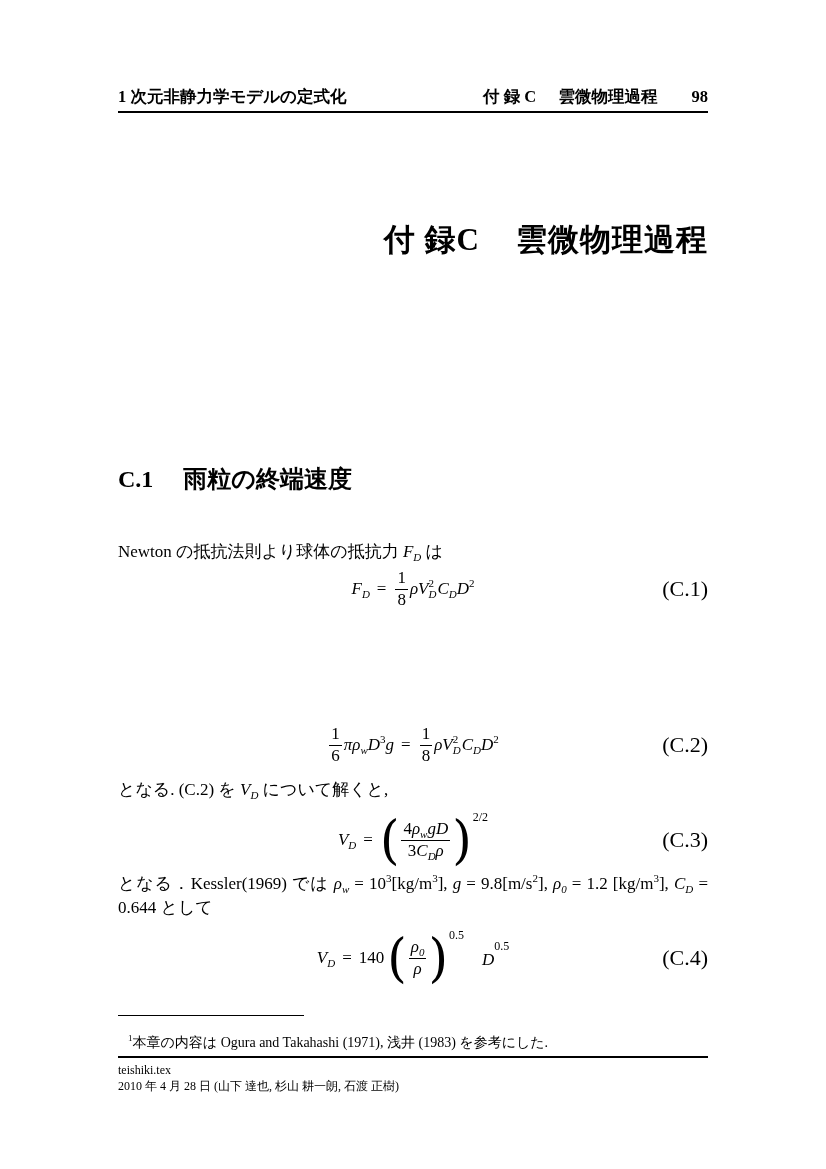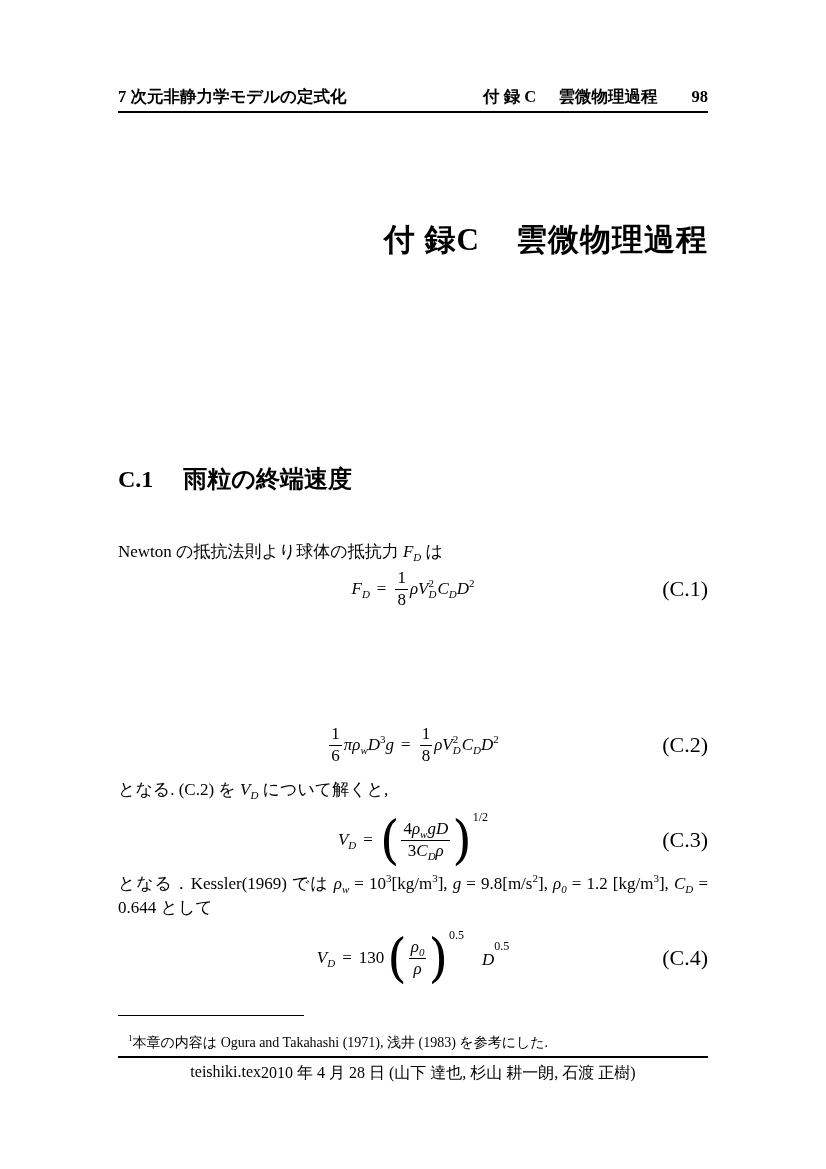--- a/index.html
+++ b/index.html
@@ -86,30 +86,31 @@
   
   .footnote-rule{top:1015px;width:186px;border-top:1.5px solid #000;height:0;}
   .footnote{top:1021px;font-size:14px;line-height:19px;text-indent:10px;margin-top:12px;}
   .footnote sup.msup{font-size:9px;}
 
   
   .footer-rule{top:1056px;border-top:2px solid #000;height:0;}
   .page-footer{
     top:1063px;
     display:flex;justify-content:center;
-    font-size:16px;
+    font-size:12px;
+    flex-direction:column;
   }
 </style>
 </head>
 <body>
 
 <div class="page">
 
   <div class="abs running-header">
-    <span class="rh-left">7 次元非静力学モデルの定式化</span>
+    <span class="rh-left">1 次元非静力学モデルの定式化</span>
     <span class="rh-right">
       <span>付 録 C</span>
       <span class="rh-mid">雲微物理過程</span>
       <span class="rh-page">98</span>
     </span>
   </div>
 
   <div class="abs chapter-heading">
     <span>付 録C</span><span class="chapter-gap"></span><span>雲微物理過程</span>
   </div>
@@ -174,32 +175,32 @@
   <div class="eqrow" id="eq-c3">
     <span class="eq">
       <span><i class="mv">V</i><sub class="msub">D</sub></span>
       <span class="rel">=</span>
       <span class="bp">(</span>
       <span class="frac">
         <span class="num"><span>4</span><i class="mv">ρ</i><sub class="msub">w</sub><i class="mv">gD</i></span>
         <span class="den"><span>3</span><i class="mv">C</i><sub class="msub">D</sub><i class="mv">ρ</i></span>
       </span>
       <span class="bp">)</span>
-      <sup class="pexp">1/2</sup>
+      <sup class="pexp">2/2</sup>
     </span>
     <span class="eqtag">(C.3)</span>
   </div>
 
   <p class="abs para" id="para-kessler">となる．Kessler(1969) では <i class="mv">ρ</i><sub class="msub">w</sub> = 10<sup class="msup">3</sup>[kg/m<sup class="msup">3</sup>], <i class="mv">g</i> = 9.8[m/s<sup class="msup">2</sup>], <i class="mv">ρ</i><sub class="msub">0</sub> = 1.2 [kg/m<sup class="msup">3</sup>], <i class="mv">C</i><sub class="msub">D</sub> = 0.644 として</p>
 
   <div class="eqrow" id="eq-c4">
     <span class="eq">
       <span><i class="mv">V</i><sub class="msub">D</sub></span>
       <span class="rel">=</span>
-      <span class="coef">130</span>
+      <span class="coef">140</span>
       <span class="bp">(</span>
       <span class="frac">
         <span class="num"><i class="mv">ρ</i><sub class="msub">0</sub></span>
         <span class="den"><i class="mv">ρ</i></span>
       </span>
       <span class="bp">)</span>
       <sup class="pexp">0.5</sup>
       <span style="margin-left:18px;"><i class="mv">D</i><sup class="dexp">0.5</sup></span>
     </span>
     <span class="eqtag">(C.4)</span>

